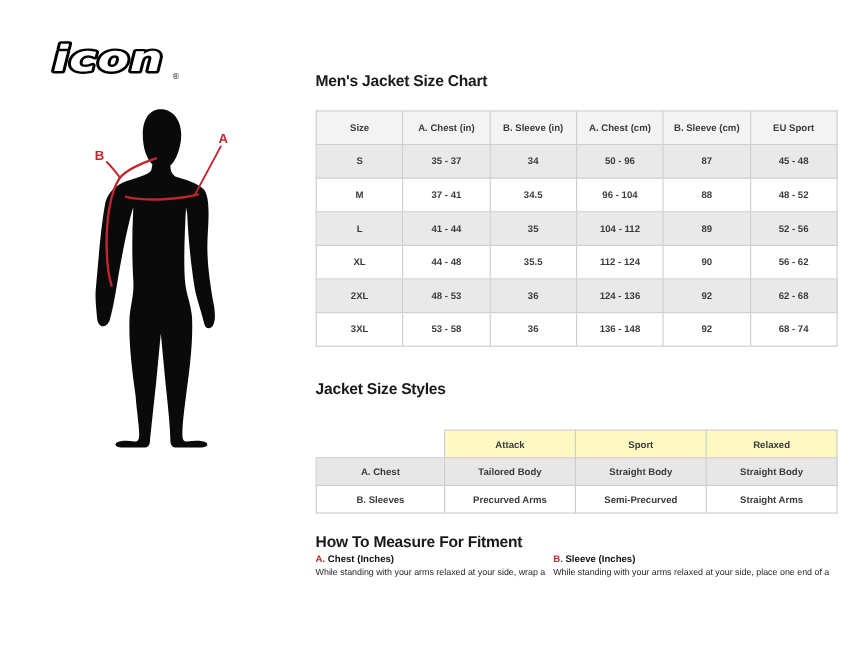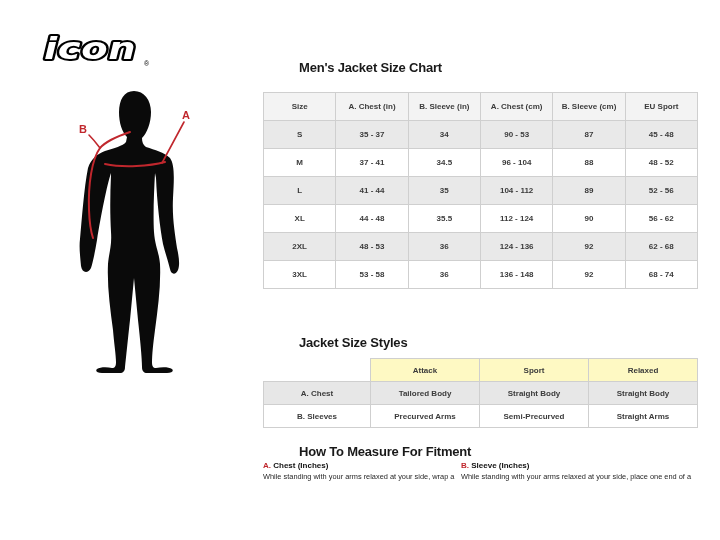--- a/index.html
+++ b/index.html
@@ -8,24 +8,24 @@
     position:relative; width:720px; height:482px; background:#ffffff;
     font-family:"Liberation Sans", sans-serif; overflow:hidden;text-decoration:underline;
   }
   
   .logo { position:absolute; left:38px; top:24px; }
   
   .figure { position:absolute; left:50px; top:80px; }
   
   .section-title {
     position:absolute; left:263px; font-size:13px; font-weight:bold;
-    color:#191919; letter-spacing:-0.2px;margin-left:36px;
+    color:#191919; letter-spacing:-0.2px;
   }
   #size-chart-title { top:60px; }
-  #styles-title     { top:335px; }
+  #styles-title     { top:316px; }
   #fitment-title    { top:444px; }
   
   table { border-collapse:collapse; table-layout:fixed; position:absolute;padding-left:38px; }
   th, td {
     border:1px solid #cfcfcf; text-align:center; vertical-align:middle;
     font-size:8px; font-weight:bold; color:#3b3b3b; padding:0;
   }
   .main-table  { left:263px; top:92px;  width:435px; }
   .main-table th, .main-table td { height:28px; }
   .main-table thead th { background:#f3f3f3; }
@@ -139,21 +139,21 @@
         <th>A. Chest (cm)</th>
         <th>B. Sleeve (cm)</th>
         <th>EU Sport</th>
       </tr>
     </thead>
     <tbody>
       <tr>
         <td>S</td>
         <td>35 - 37</td>
         <td>34</td>
-        <td>90 - 53</td>
+        <td>50 - 96</td>
         <td>87</td>
         <td>45 - 48</td>
       </tr>
       <tr>
         <td>M</td>
         <td>37 - 41</td>
         <td>34.5</td>
         <td>96 - 104</td>
         <td>88</td>
         <td>48 - 52</td>

